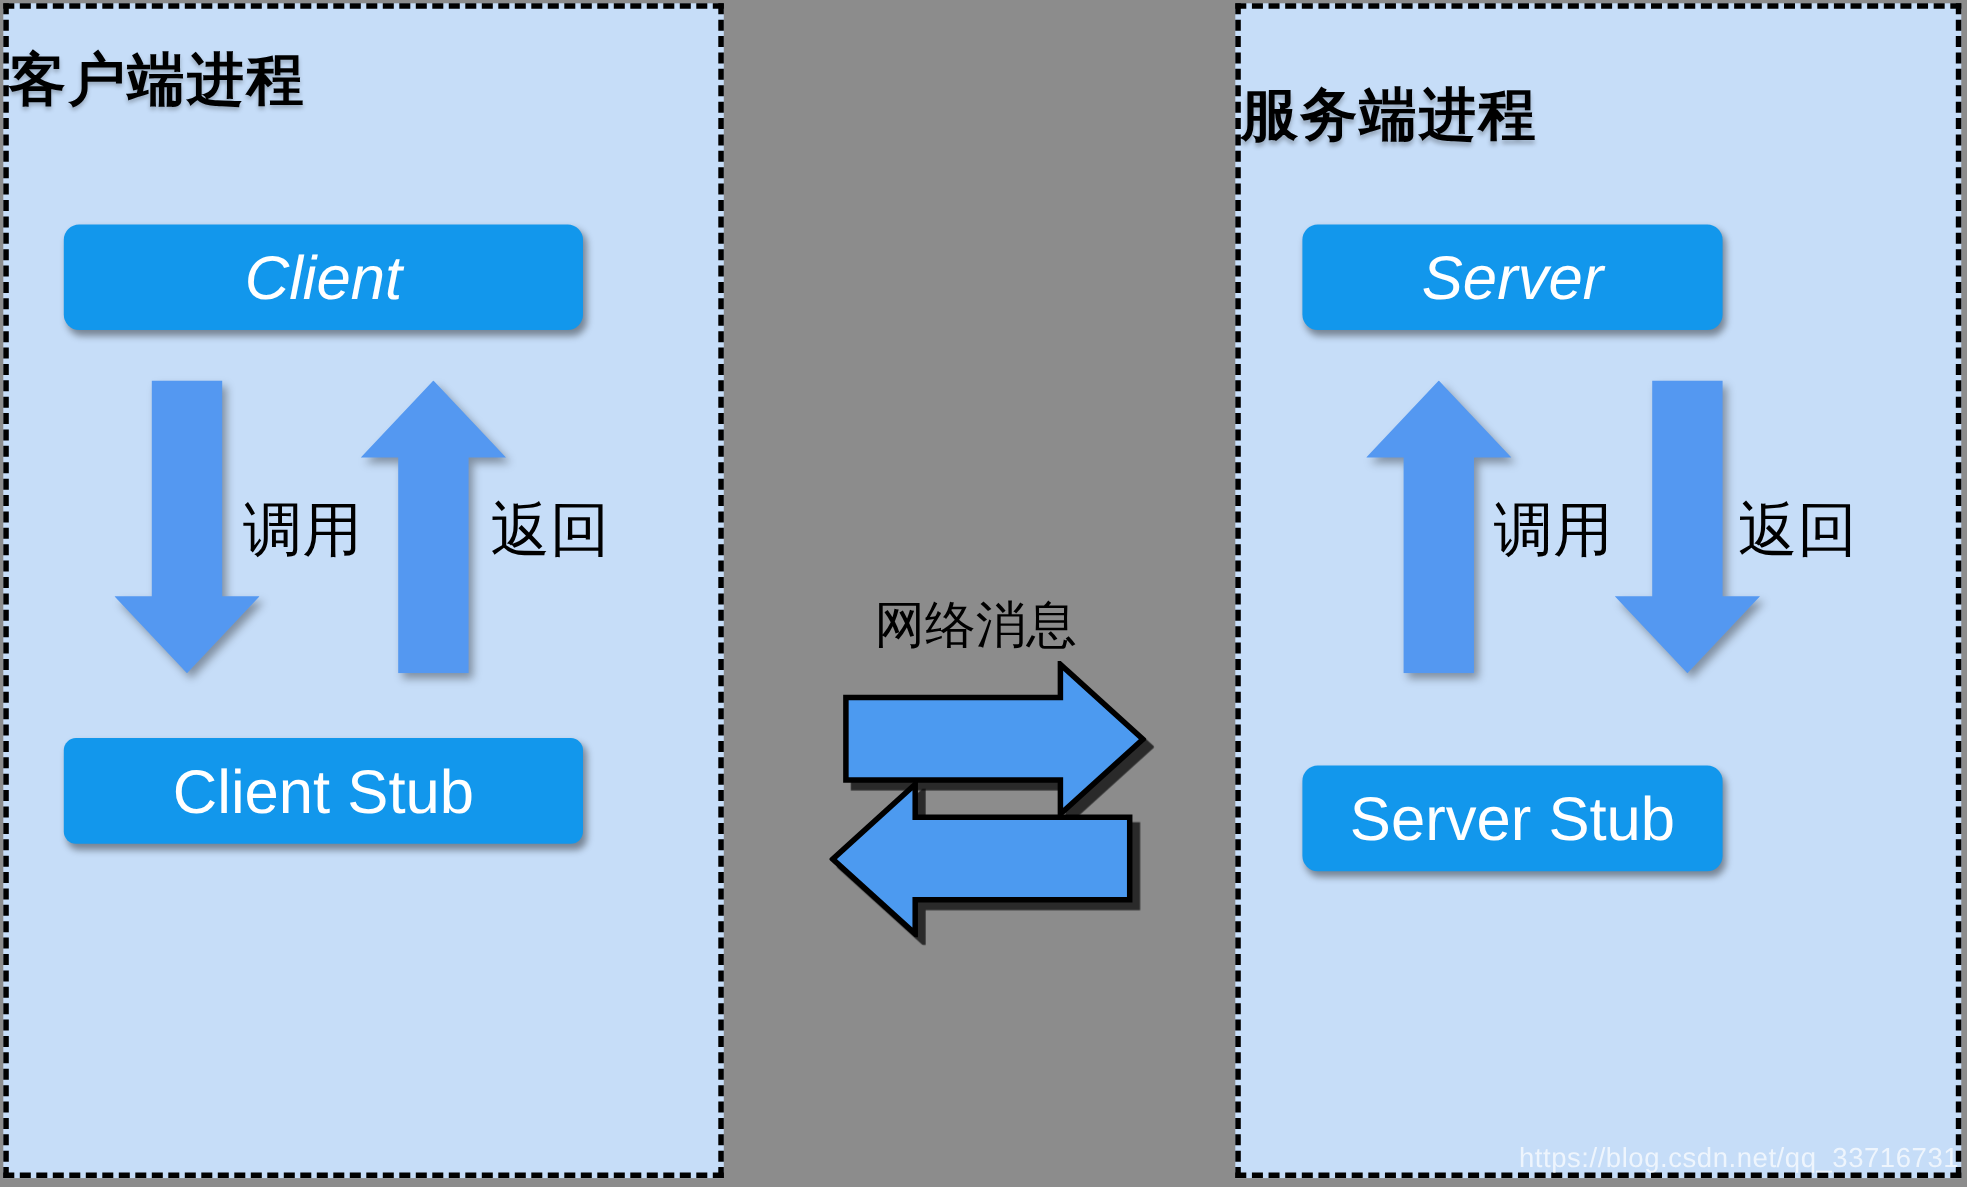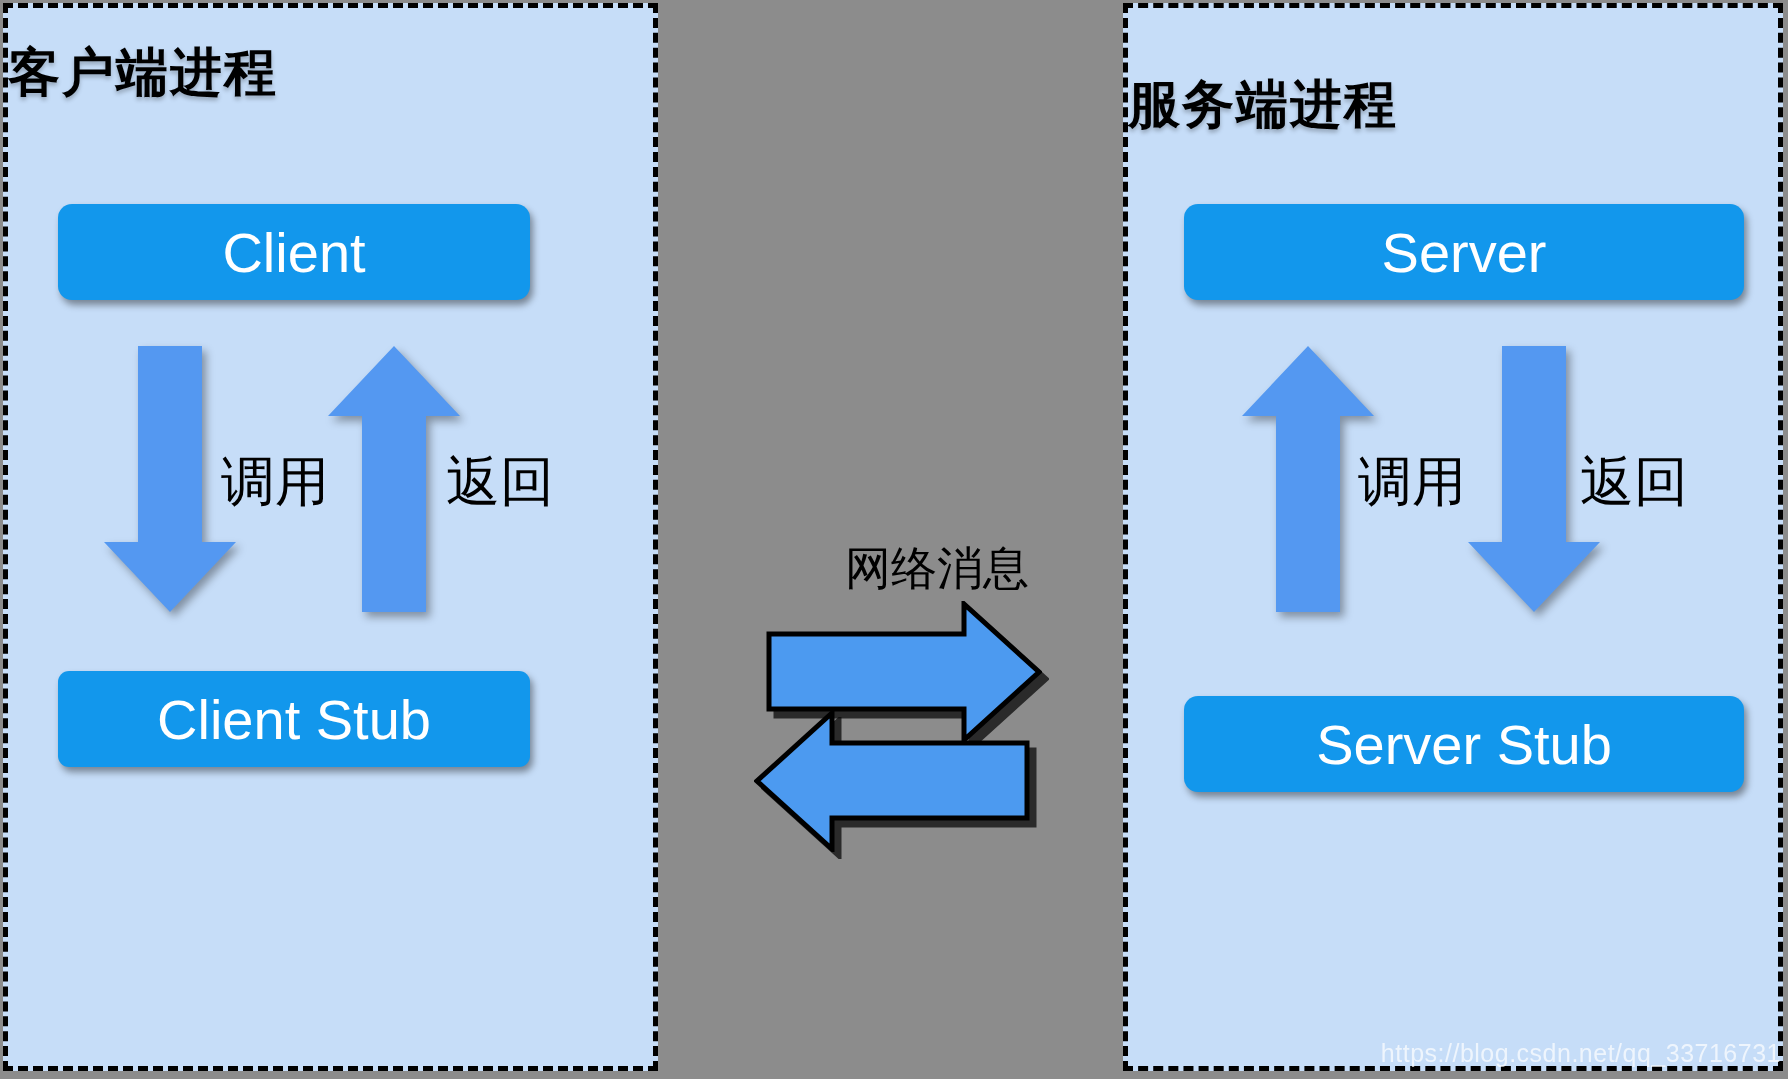--- a/index.html
+++ b/index.html
@@ -56,22 +56,22 @@
     background: var(--box_blue);
     color: var(--box_text);
     display: flex;
     align-items: center;
     justify-content: center;
     font-size: 56px;
     box-shadow: 3px 5px 7px rgba(0,0,0,0.40);
     white-space: nowrap;
   }
   .panel-left  .proc-box { left: 50px; width: 472px; }
-  .panel-right .proc-box { left: 56px; width: 560px; }
-  .box-top    { top: 196px; }
+  .panel-right .proc-box { left: 56px; width: 382px; }
+  .box-top    { top: 196px; font-style: italic; }
   .panel-left  .box-bottom { top: 663px; border-radius: 11px; }
   .panel-right .box-bottom { top: 688px; }
 
   .v-arrow {
     position: absolute;
     top: 338px;
     width: 132px;
     height: 266px;
     color: var(--arrow_blue);
     filter: drop-shadow(4px 5px 4px rgba(0,0,0,0.35));
@@ -79,21 +79,21 @@
   .flow-label {
     position: absolute;
     top: 438px;
     font-size: 54px;
     color: var(--text_dark);
     white-space: nowrap;
   }
 
   .channel-label {
     position: absolute;
-    left: 684px;
+    left: 634px;
     top: 538px;
     width: 466px;
     text-align: center;
     font-size: 46px;
     color: var(--text_dark);
     white-space: nowrap;
     padding-left: 40px;
   }
   .h-arrow {
     position: absolute;

